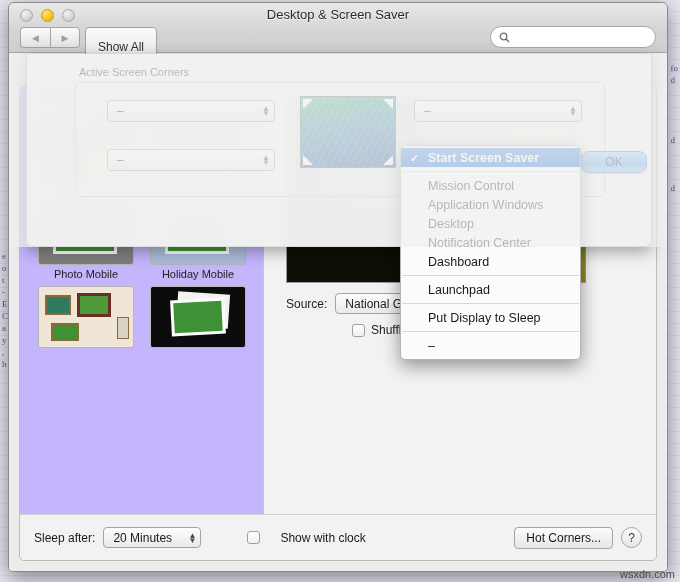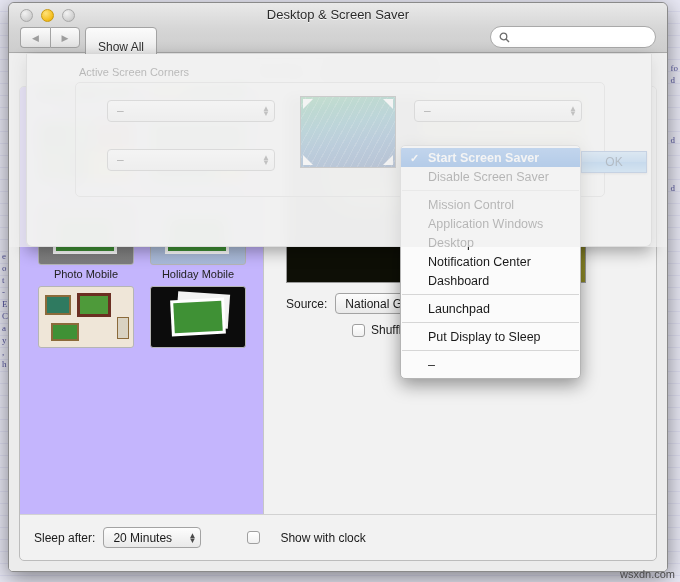--- a/index.html
+++ b/index.html
@@ -307,21 +307,21 @@
   .ct-tr { right: 2px; top: 2px;
     border-top: 10px solid #fff; border-left: 10px solid transparent; }
   .ct-bl { left: 2px; bottom: 2px;
     border-bottom: 10px solid #fff; border-right: 10px solid transparent; }
   .ct-br { right: 2px; bottom: 2px;
     border-bottom: 10px solid #fff; border-left: 10px solid transparent; }
 
   #ok-btn {
     position: absolute; right: 20px; top: 148px;
     width: 66px; height: 22px;
-    border: 1px solid #5b86c2; border-radius: 0;
+    border: 1px solid #5b86c2; border-radius: 8px;
     background: linear-gradient(180deg, #a7d0f5 0%, #75b1ea 48%, #5ea2e4 52%, #8cc4f2 100%);
     color: #13304f; font-size: 12px;
     display: flex; align-items: center; justify-content: center;
     box-shadow: 0 1px 2px rgba(0,0,0,.2);
   }
 
   
   #menu {
     position: absolute;
     left: 391px; top: 142px;
@@ -528,20 +528,24 @@
           <div class="popup" style="width:98px;">
             <span>20 Minutes</span>
             <span class="steppers">
               <span>▲</span>
                 <span>▼</span>
             </span>
           </div>
           <div style="display:flex;align-items:center;gap:20px;margin-left:38px;">
             <div class="cbox"></div>
             <div class="cbl">Show with clock</div>
+          </div>
+          <div style="margin-left:auto;display:flex;align-items:center;gap:8px;">
+            <div id="hotcorners-btn">Hot Corners...</div>
+            <div id="help-btn">?</div>
           </div>
         </div>
       </div>
     <div style="position: absolute; left: 0px; top: 0px; right: 0px; height: 193px; background: rgba(240, 240, 240, 0.72); pointer-events: none; z-index: 5;"></div>
       </div>
 
     <div id="sheet">
       <div id="sheet-title">Active Screen Corners</div>
       <div id="corner-box"></div>
     </div>
@@ -583,23 +587,20 @@
       <div class="corner-tri ct-br"></div>
     </div>
 
     <div id="ok-btn">OK</div>
 
     <div id="menu">
         <div class="mi sel">
           <span class="check">✓</span>
           <span>Start Screen Saver</span>
         </div>
-        <div class="mi">
-          <span>Disable Screen Saver</span>
-        </div>
         <div class="msep"></div>
         <div class="mi">
           <span>Mission Control</span>
         </div>
         <div class="mi">
           <span>Application Windows</span>
         </div>
         <div class="mi">
           <span>Desktop</span>
         </div>

